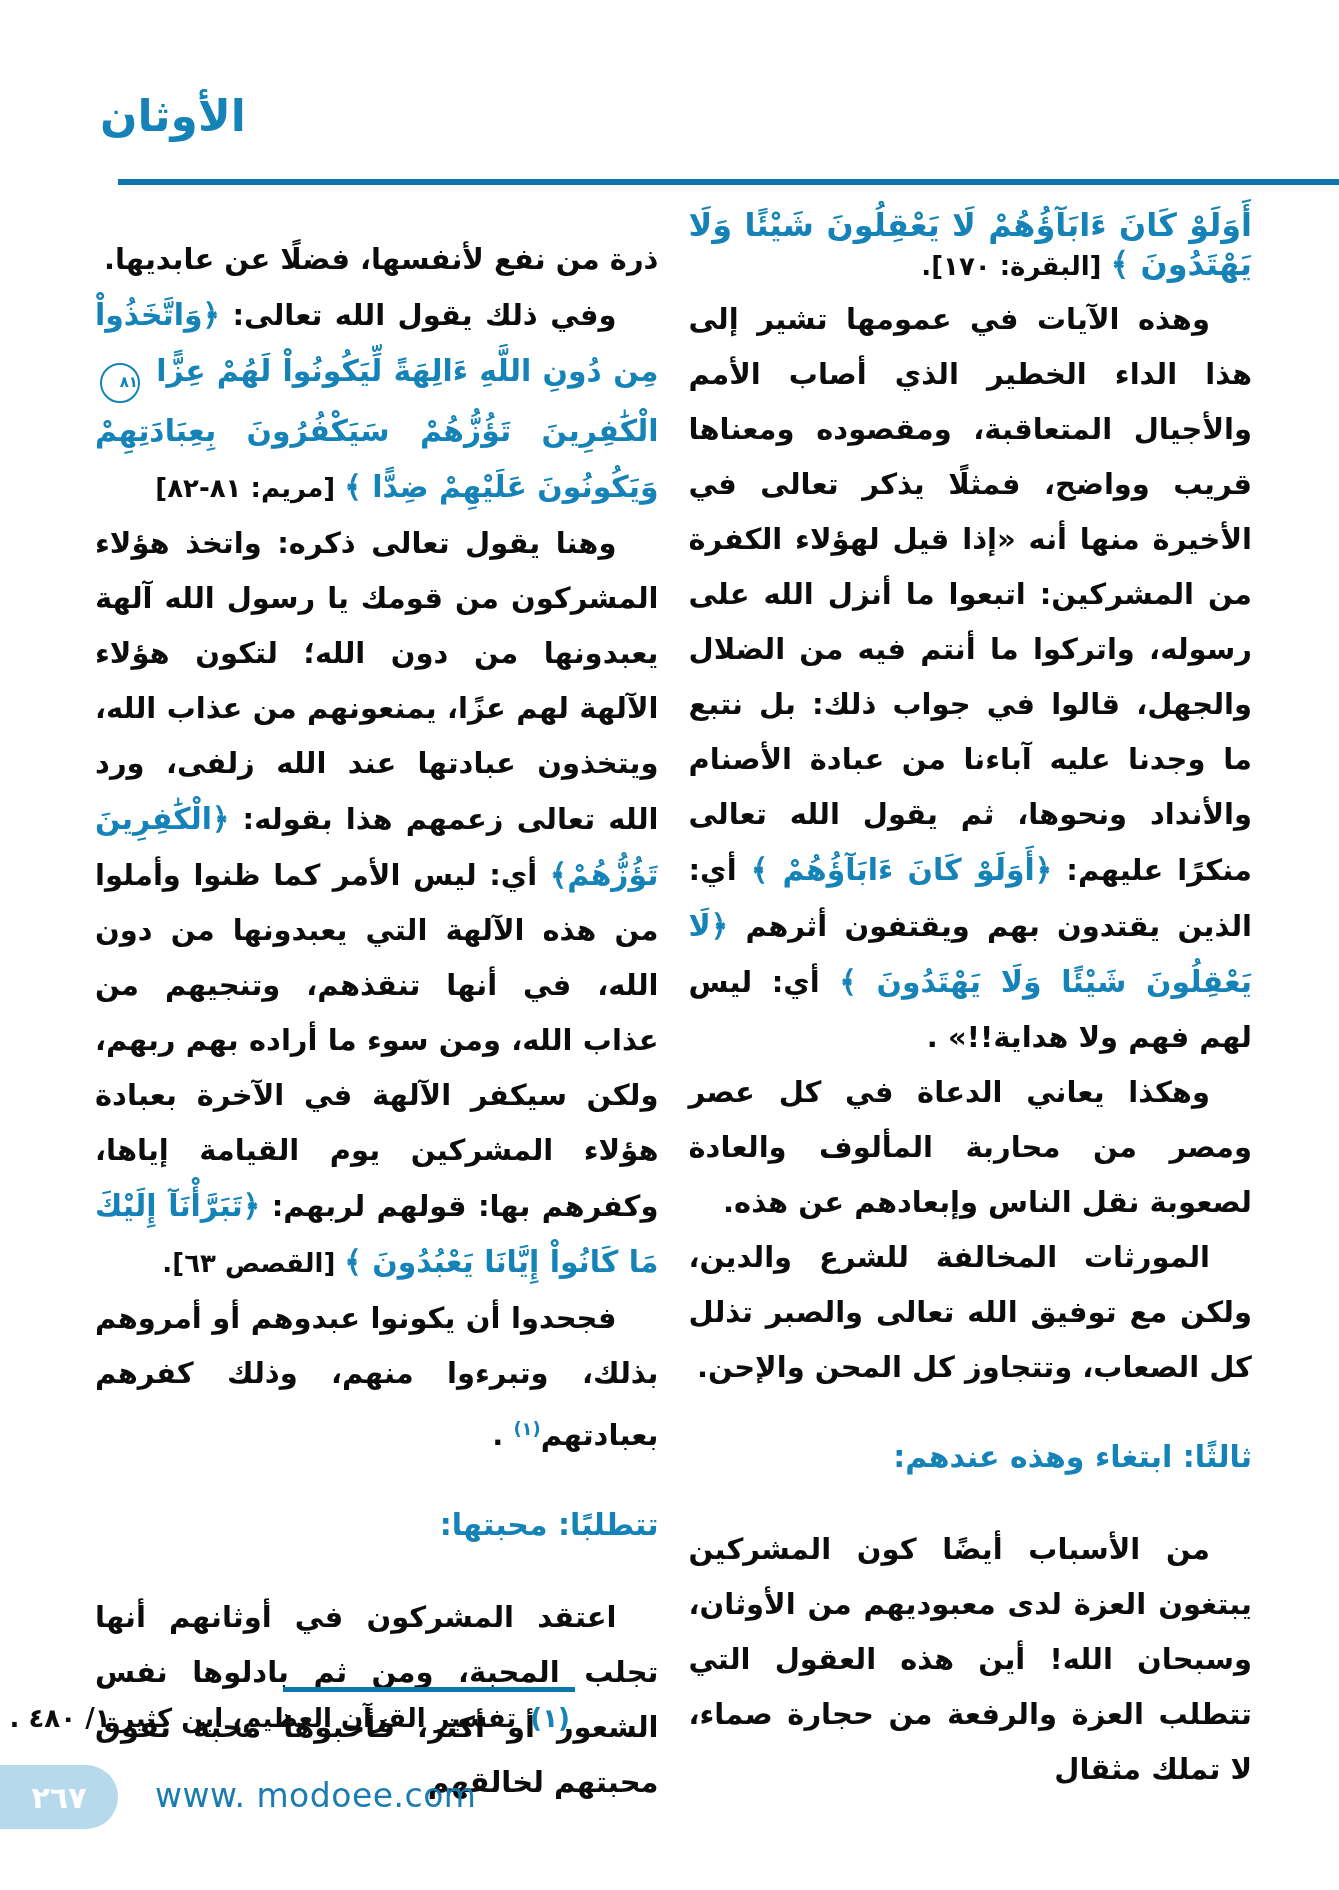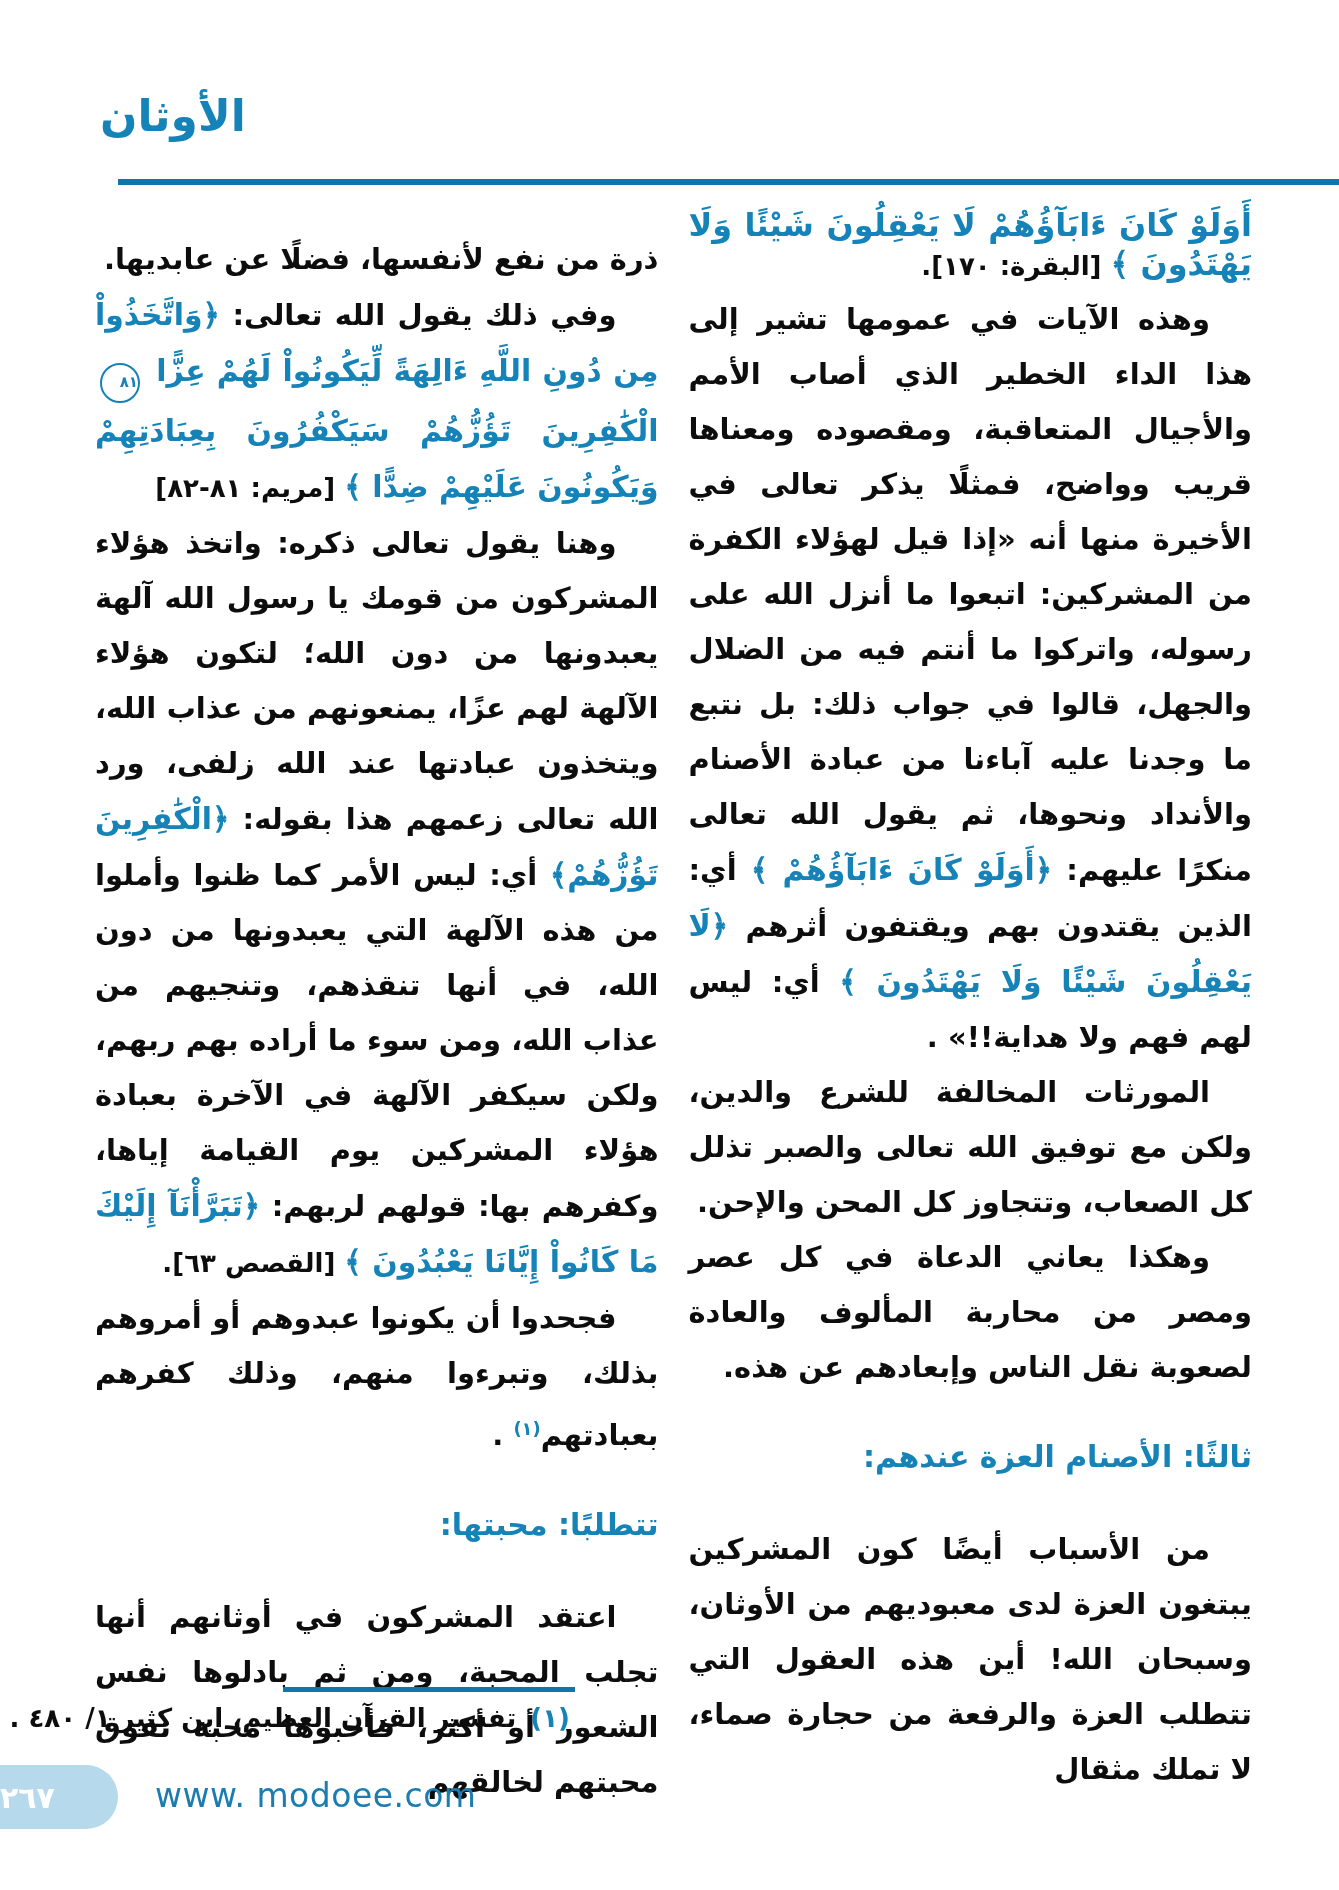--- a/index.html
+++ b/index.html
@@ -80,21 +80,21 @@
     position:absolute;top:1703px;right:769px;
     direction:rtl;white-space:nowrap;
     font-size:26px;font-weight:bold;color:var(--body-text);
   }
   .footnote .fn-marker{color:var(--accent-text);margin-left:14px;}
   .page-pill{
     position:absolute;top:1765px;left:0;
     width:118px;height:64px;
     background:var(--pill-bg);
     border-radius:0 32px 32px 0;
-    display:flex;align-items:center;justify-content:flex-end;
+    display:flex;align-items:center;justify-content:center;
   }
   .page-pill .num{
     color:var(--pill-text);
     font-size:30px;font-weight:bold;
   }
   .website{
     position:absolute;top:1776px;left:155px;
     direction:ltr;
     color:var(--link);
     font-size:33px;
@@ -107,23 +107,23 @@
 <div class="page">
 
   <div class="header-title">الأوثان</div>
 
   <div class="header-rule"></div>
 
   <div class="columns">
     <div class="col col-right">
         <p class="quran"><span class="q">أَوَلَوْ كَانَ ءَابَآؤُهُمْ لَا يَعْقِلُونَ شَيْئًا وَلَا يَهْتَدُونَ ﴾</span><span class="r"> [البقرة: ١٧٠].</span></p>
         <p class="body indent"><span class="b">وهذه الآيات في عمومها تشير إلى هذا الداء الخطير الذي أصاب الأمم والأجيال المتعاقبة، ومقصوده ومعناها قريب وواضح، فمثلًا يذكر تعالى في الأخيرة منها أنه «إذا قيل لهؤلاء الكفرة من المشركين: اتبعوا ما أنزل الله على رسوله، واتركوا ما أنتم فيه من الضلال والجهل، قالوا في جواب ذلك: بل نتبع ما وجدنا عليه آباءنا من عبادة الأصنام والأنداد ونحوها، ثم يقول الله تعالى منكرًا عليهم: </span><span class="q">﴿أَوَلَوْ كَانَ ءَابَآؤُهُمْ ﴾</span><span class="b"> أي: الذين يقتدون بهم ويقتفون أثرهم </span><span class="q">﴿لَا يَعْقِلُونَ شَيْئًا وَلَا يَهْتَدُونَ ﴾</span><span class="b"> أي: ليس لهم فهم ولا هداية!!» .</span></p>
+        <p class="body indent"><span class="b">وهكذا يعاني الدعاة في كل عصر ومصر من محاربة المألوف والعادة لصعوبة نقل الناس وإبعادهم عن هذه.</span></p>
         <p class="body indent"><span class="b">المورثات المخالفة للشرع والدين، ولكن مع توفيق الله تعالى والصبر تذلل كل الصعاب، وتتجاوز كل المحن والإحن.</span></p>
-        <p class="body indent"><span class="b">وهكذا يعاني الدعاة في كل عصر ومصر من محاربة المألوف والعادة لصعوبة نقل الناس وإبعادهم عن هذه.</span></p>
-        <p class="heading"><span class="h">ثالثًا: الأصنام العزة عندهم:</span></p>
+        <p class="heading"><span class="h">ثالثًا: ابتغاء وهذه عندهم:</span></p>
         <p class="body indent"><span class="b">من الأسباب أيضًا كون المشركين يبتغون العزة لدى معبوديهم من الأوثان، وسبحان الله! أين هذه العقول التي تتطلب العزة والرفعة من حجارة صماء، لا تملك مثقال</span></p>
       </div>
     <div class="col col-left">
         <p class="body"><span class="b">ذرة من نفع لأنفسها، فضلًا عن عابديها.</span></p>
         <p class="body indent"><span class="b">وفي ذلك يقول الله تعالى: </span><span class="q">﴿وَاتَّخَذُواْ مِن دُونِ اللَّهِ ءَالِهَةً لِّيَكُونُواْ لَهُمْ عِزًّا </span><span class="ayah">٨١</span><span class="q"> الْكَٰفِرِينَ تَؤُزُّهُمْ سَيَكْفُرُونَ بِعِبَادَتِهِمْ وَيَكُونُونَ عَلَيْهِمْ ضِدًّا ﴾</span><span class="r"> [مريم: ٨١-٨٢]</span></p>
         <p class="body indent"><span class="b">وهنا يقول تعالى ذكره: واتخذ هؤلاء المشركون من قومك يا رسول الله آلهة يعبدونها من دون الله؛ لتكون هؤلاء الآلهة لهم عزًا، يمنعونهم من عذاب الله، ويتخذون عبادتها عند الله زلفى، ورد الله تعالى زعمهم هذا بقوله: </span><span class="q">﴿الْكَٰفِرِينَ تَؤُزُّهُمْ﴾</span><span class="b"> أي: ليس الأمر كما ظنوا وأملوا من هذه الآلهة التي يعبدونها من دون الله، في أنها تنقذهم، وتنجيهم من عذاب الله، ومن سوء ما أراده بهم ربهم، ولكن سيكفر الآلهة في الآخرة بعبادة هؤلاء المشركين يوم القيامة إياها، وكفرهم بها: قولهم لربهم: </span><span class="q">﴿تَبَرَّأْنَآ إِلَيْكَ مَا كَانُواْ إِيَّانَا يَعْبُدُونَ ﴾</span><span class="r"> [القصص ٦٣].</span></p>
         <p class="body indent"><span class="b">فجحدوا أن يكونوا عبدوهم أو أمروهم بذلك، وتبرءوا منهم، وذلك كفرهم بعبادتهم</span><span class="fn">(١)</span><span class="b"> .</span></p>
         <p class="heading"><span class="h">تتطلبًا: محبتها:</span></p>
         <p class="body indent"><span class="b">اعتقد المشركون في أوثانهم أنها تجلب المحبة، ومن ثم بادلوها نفس الشعور أو أكثر، فأحبوها محبة تفوق محبتهم لخالقهم</span></p>
       </div>

